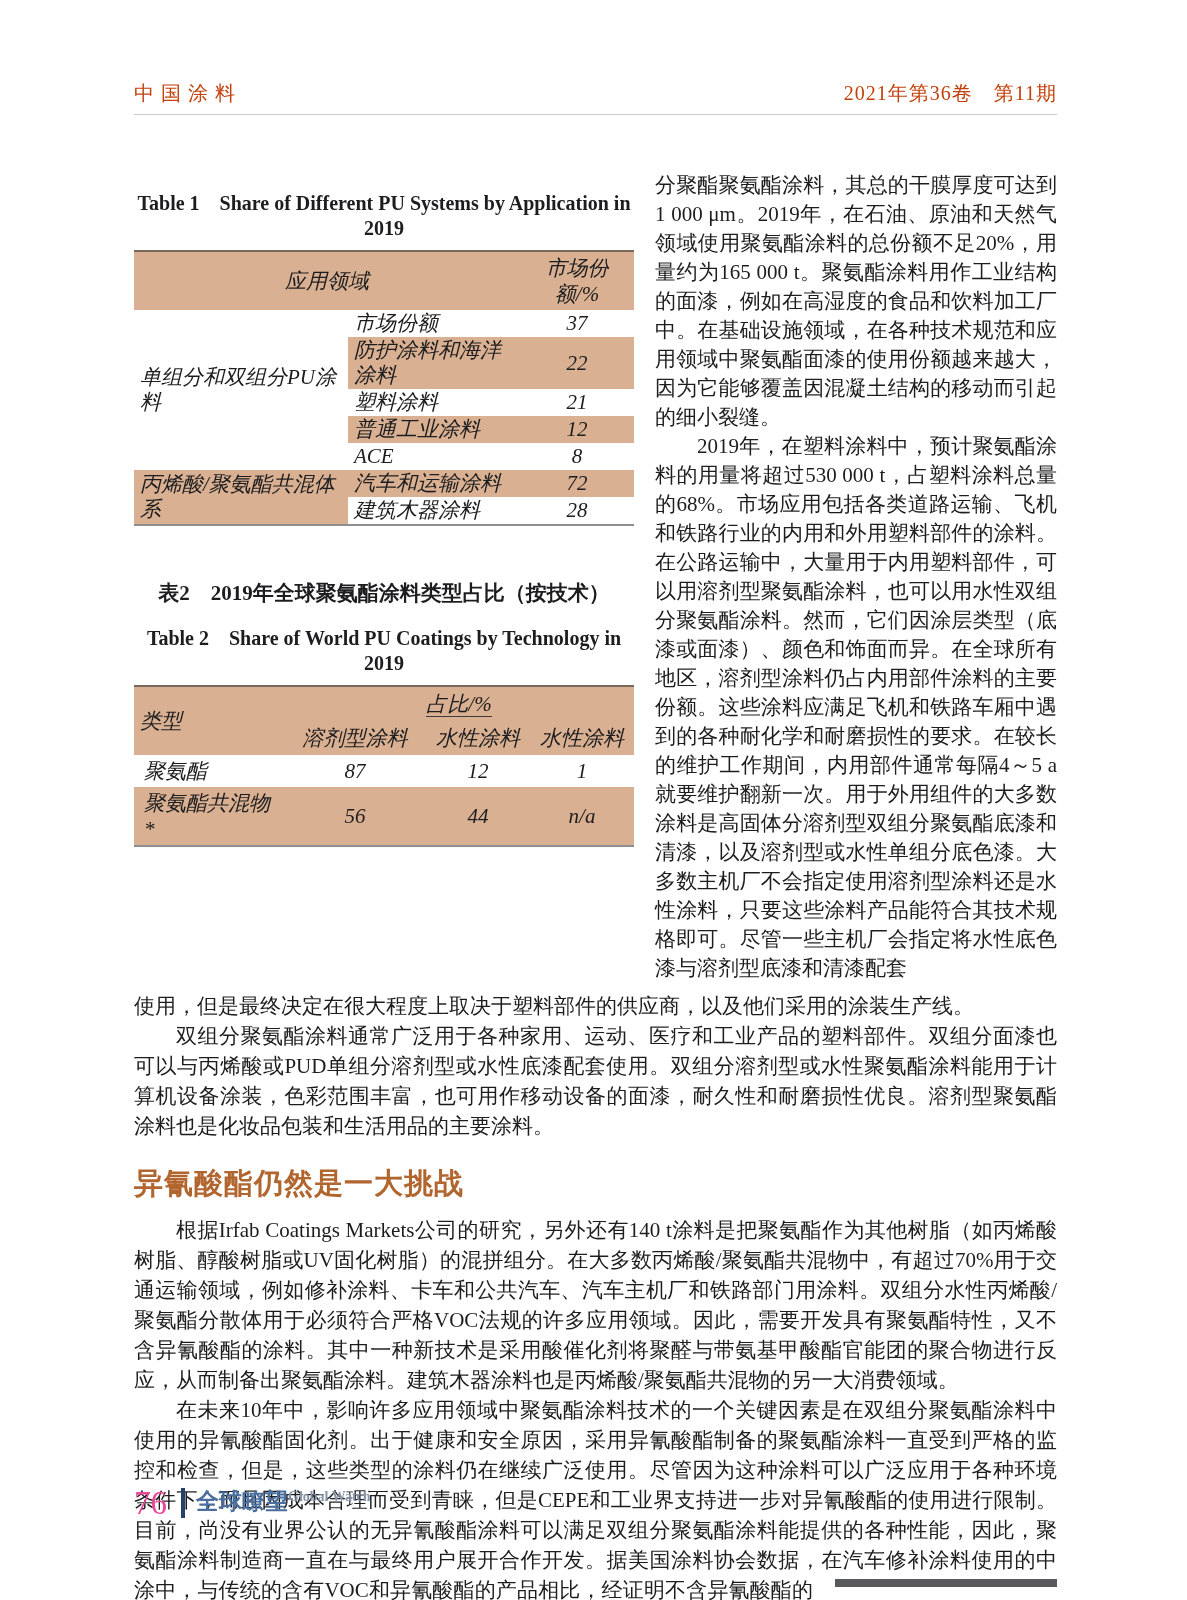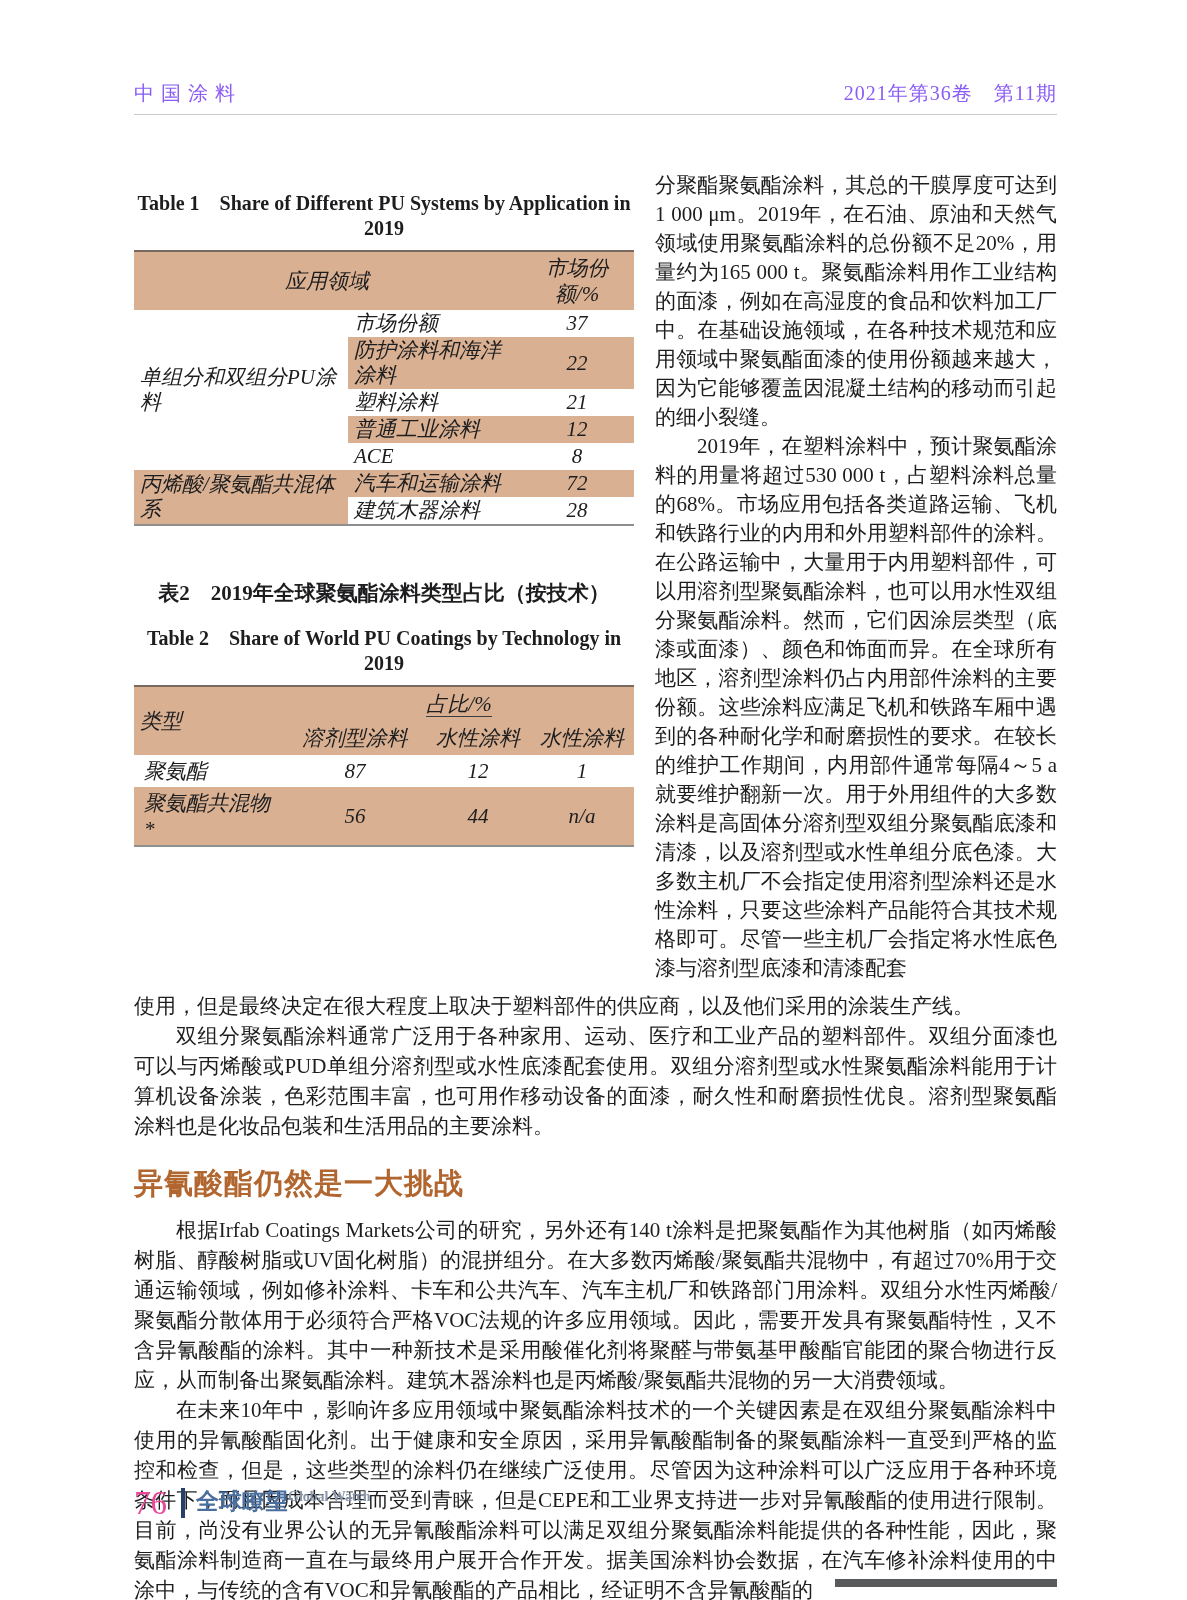--- a/index.html
+++ b/index.html
@@ -3,21 +3,21 @@
 <meta charset="utf-8">
 <style>
   html,body { margin:0; padding:0; background:#ffffff; }
   body { width:1187px; height:1600px; position:relative;
          font-family:"Liberation Serif","DejaVu Serif",serif; color:#1d1d1f; }
   .page { position:absolute; inset:0; padding:0 130px 0 134px; box-sizing:border-box; }
 
   
   .page-header { display:flex; justify-content:space-between; align-items:flex-end;
                  padding-top:80px; padding-bottom:7px; border-bottom:1px solid #c6c9cd;
-                 color:#8b5cf6; font-size:20px; }
+                 color:#c2410c; font-size:20px; }
   .journal-name { letter-spacing:7px; }
   .issue-info { letter-spacing:1px; }
 
   
   .top-section { display:flex; margin-top:56px; }
   .col-left  { flex:0 0 500px; width:500px; }
   .col-right { flex:1; margin-left:21px; }
 
   .tbl-title-zh { text-align:center; font-weight:bold; font-size:21px; line-height:26px; }
   .tbl-title-en { text-align:center; font-weight:bold; font-size:20px; line-height:25px; margin:20px 0 9px; }

